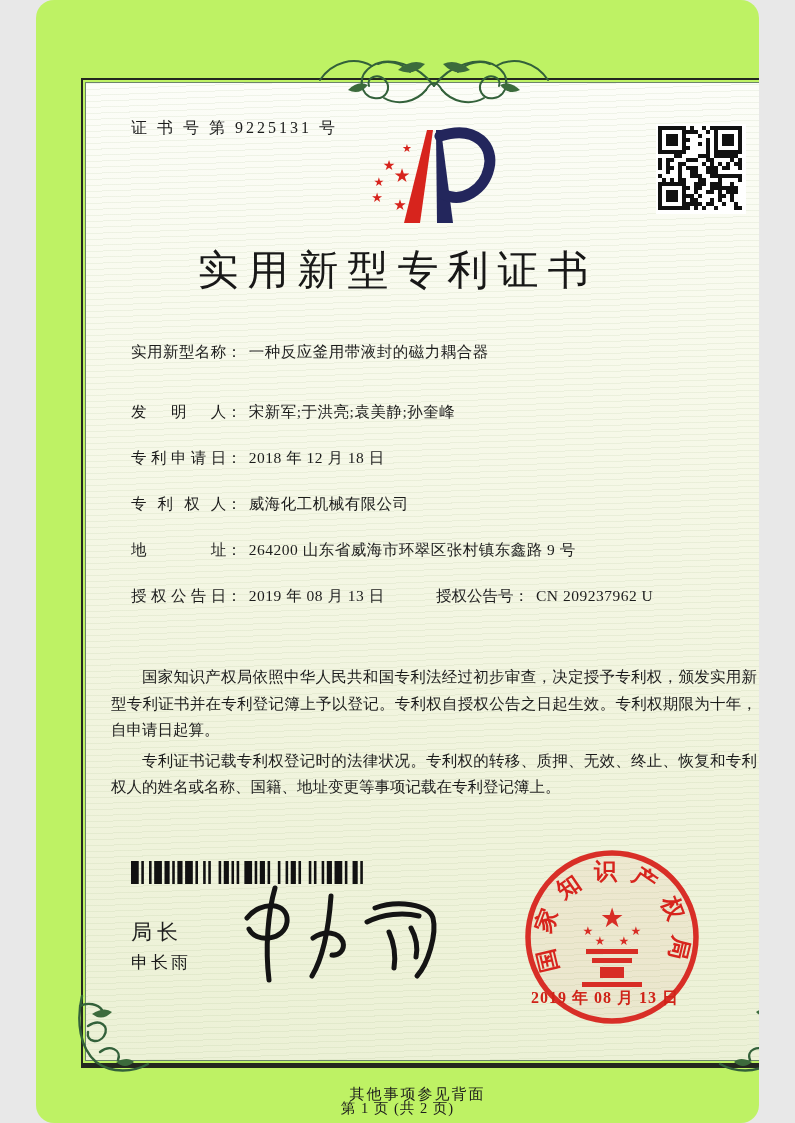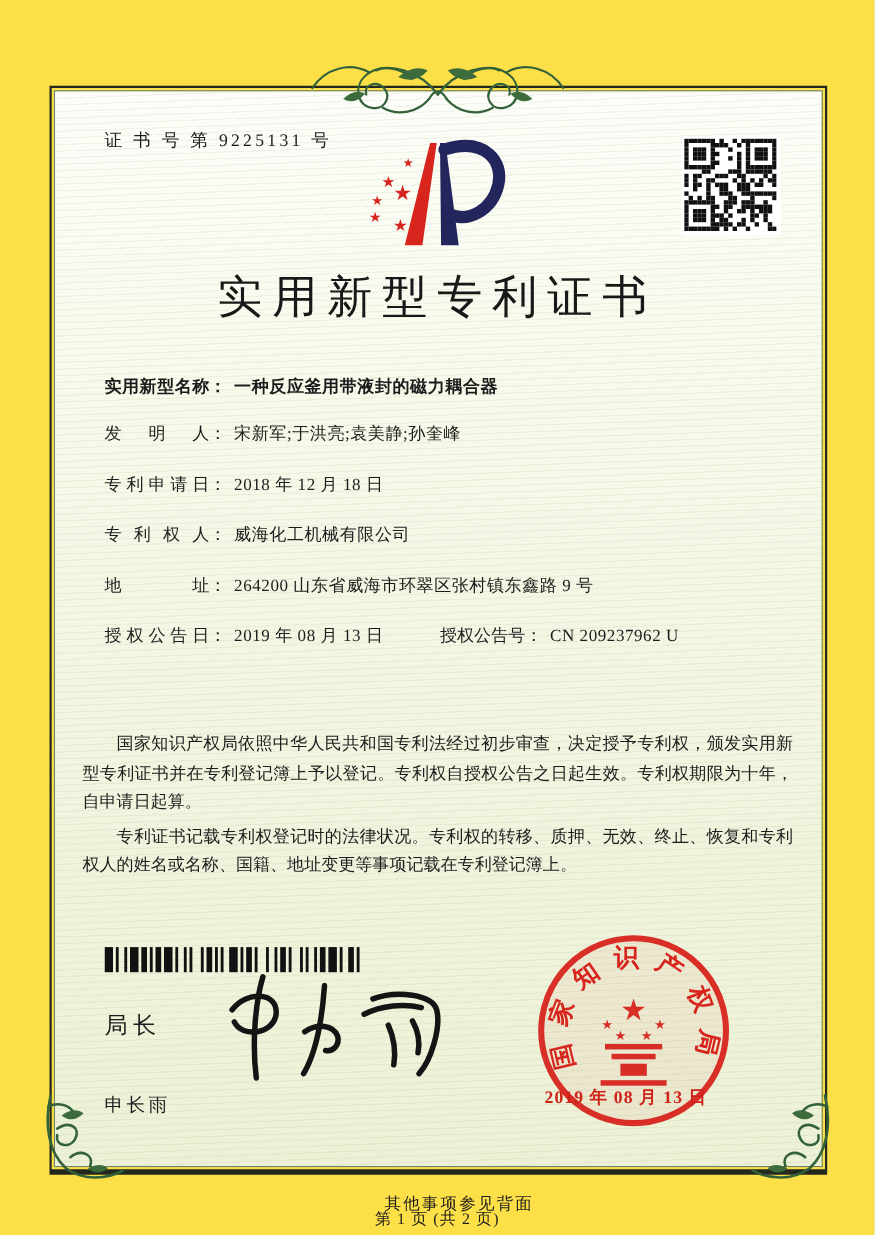--- a/index.html
+++ b/index.html
@@ -1,45 +1,45 @@
 <!DOCTYPE html>
 <html><head>
 <meta charset="utf-8">
 <style>
   html,body{margin:0;padding:0;background:#e8e8e8;}
-  .page{position:relative;width:795px;height:1123px;background:#fde047;margin:0 auto;
-        font-family:"Liberation Serif","DejaVu Serif",serif;color:#1c1c1c;overflow:hidden;}
+  .page{position:relative;width:723px;height:1123px;background:#bef264;margin:0 auto;
+        font-family:"Liberation Serif","DejaVu Serif",serif;color:#1c1c1c;overflow:hidden;border-radius:18px;}
   
   .frame-outer{position:absolute;left:45px;top:78px;width:707px;height:990px;
                border:2px solid #23281f;border-bottom-width:5px;box-sizing:border-box;z-index:1;}
   .frame-inner{position:absolute;inset:2px;border:1px solid #6b836b;
                background:linear-gradient(180deg,#fcfdf8 0%,#f7f9ea 30%,#f1f4de 65%,#ecf1d6 100%);}
   .frame-inner::after{content:"";position:absolute;inset:0;
                background:repeating-linear-gradient(178deg,rgba(130,160,100,0.10) 0 1px,rgba(0,0,0,0) 1px 6px);}
   .ornament{position:absolute;z-index:3;}
   
   .abs{position:absolute;z-index:4;}
   .cert-no{left:95px;top:118px;font-size:16px;letter-spacing:3px;}
   .logo{left:322px;top:120px;width:156px;height:110px;}
   .qr{left:620px;top:124px;width:86px;height:86px;background:#fff;padding:2px;}
   .title{left:0;right:0;top:243px;text-align:center;font-size:41px;font-weight:normal;
          letter-spacing:9px;color:#181818;}
   .fields{left:95px;top:341px;width:620px;font-size:15.5px;line-height:21px;}
   .frow{margin-bottom:25px;white-space:nowrap;position:relative;}
-  .frow.first{margin-bottom:22px;font-weight:bold;}
+  .frow.first{margin-bottom:39px;}
   .flabel{display:inline-block;width:6.15em;text-align:justify;text-align-last:justify;vertical-align:top;}
   .fvalue{padding-left:7px;letter-spacing:0.5px;}
   .pair2{position:absolute;left:305px;top:0;}
   .paras{left:75px;top:664px;width:646px;font-size:15.5px;line-height:26.5px;
          text-align:justify;z-index:4;}
   .paras p{margin:0 0 4px 0;text-indent:2em;font-family:Liberation Serif, serif;}
   .barcode{left:95px;top:861px;width:240px;height:23px;}
   .issuer-role{left:95px;top:918px;font-size:21px;letter-spacing:5px;
                font-family:Liberation Serif, serif;}
-  .issuer-name{left:95px;top:993px;font-size:17px;letter-spacing:3px;
+  .issuer-name{left:95px;top:951px;font-size:17px;letter-spacing:3px;
                font-family:Liberation Serif, serif;text-align:center;}
   .signature{left:195px;top:876px;width:238px;height:112px;z-index:5;}
   .seal{left:486px;top:847px;width:180px;height:180px;z-index:5;}
   .seal-date{left:478px;top:988px;width:182px;text-align:center;color:#cf2318;
              font-size:16px;font-weight:bold;letter-spacing:1px;z-index:6;}
   .page-info{left:0;right:0;top:1099px;text-align:center;font-size:14.5px;letter-spacing:1px;}
   .back-note{left:0;right:0;top:1085px;text-align:center;font-size:15px;letter-spacing:2px;padding-left:40px;}
 </style>
 </head>
 <body>

